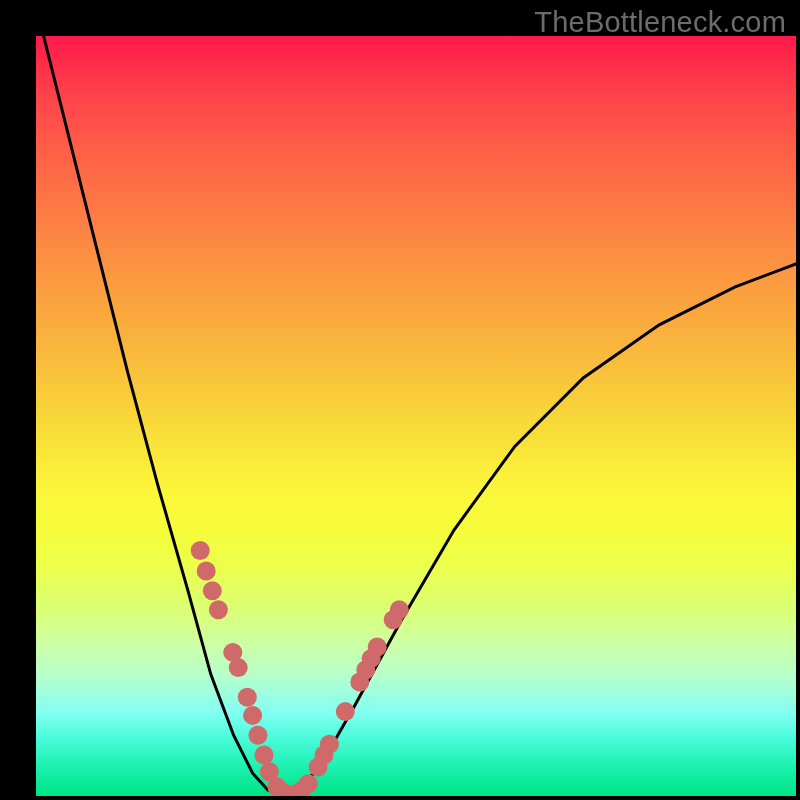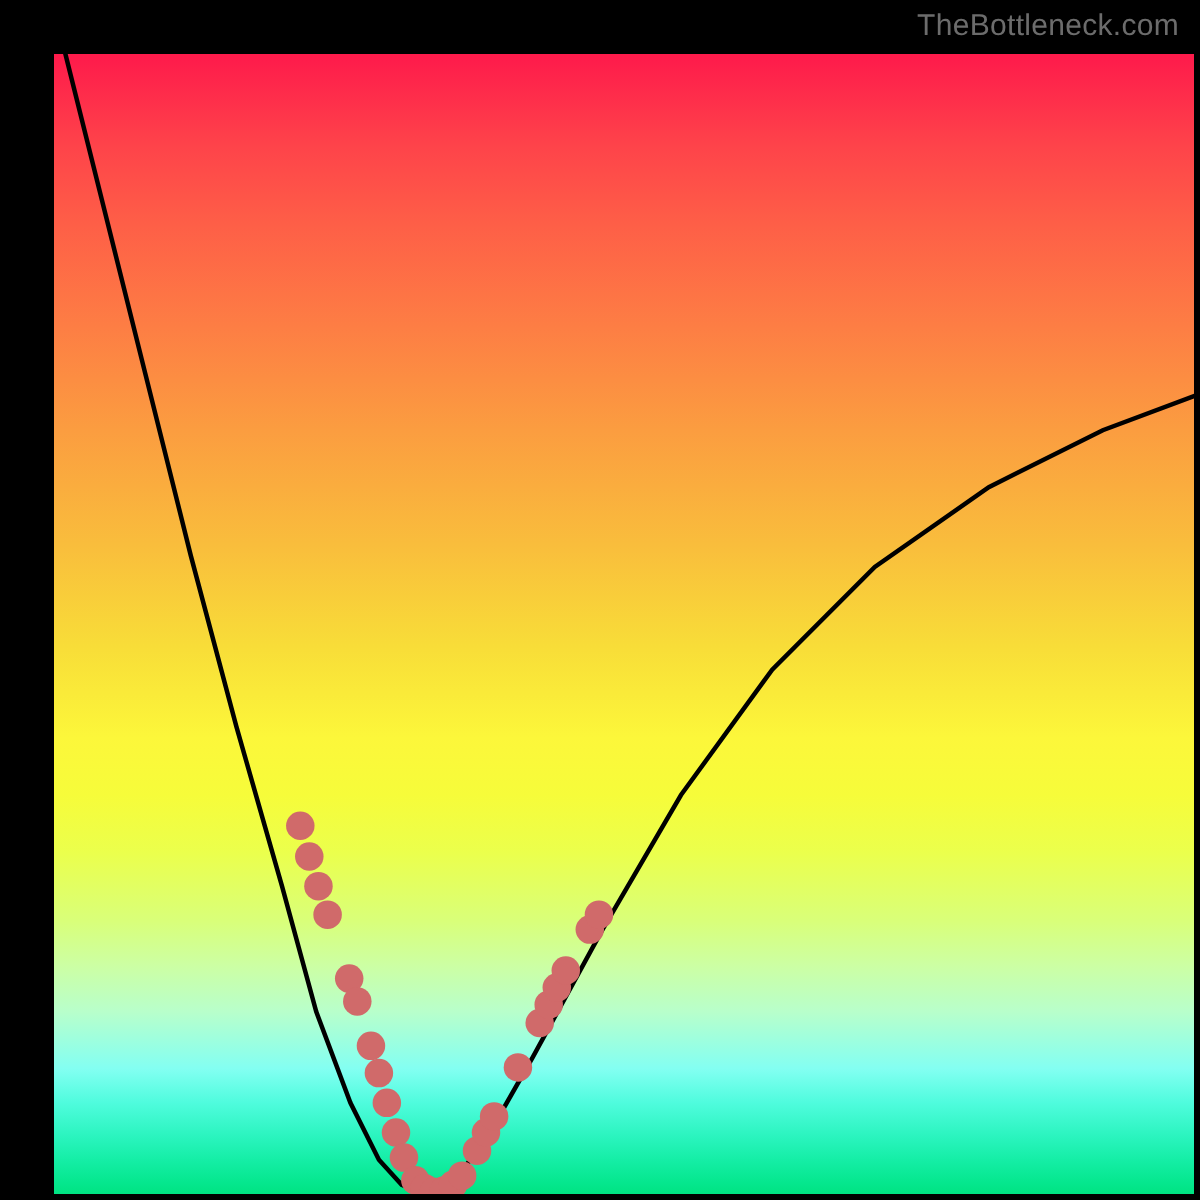--- a/index.html
+++ b/index.html
@@ -15,21 +15,21 @@
     position: relative;
     width: 800px;
     height: 800px;
     background: #000;
   }
   .watermark {
     position: absolute;
     top: 6px;
     right: 14px;
     color: #6c6c6c;
-    font-size: 20px;
+    font-size: 29px;
     font-weight: 400;
     letter-spacing: 0.2px;
     z-index: 10;
   }
   .plot {
     position: absolute;
     left: 36px;
     top: 36px;
     width: 760px;
     height: 760px;

